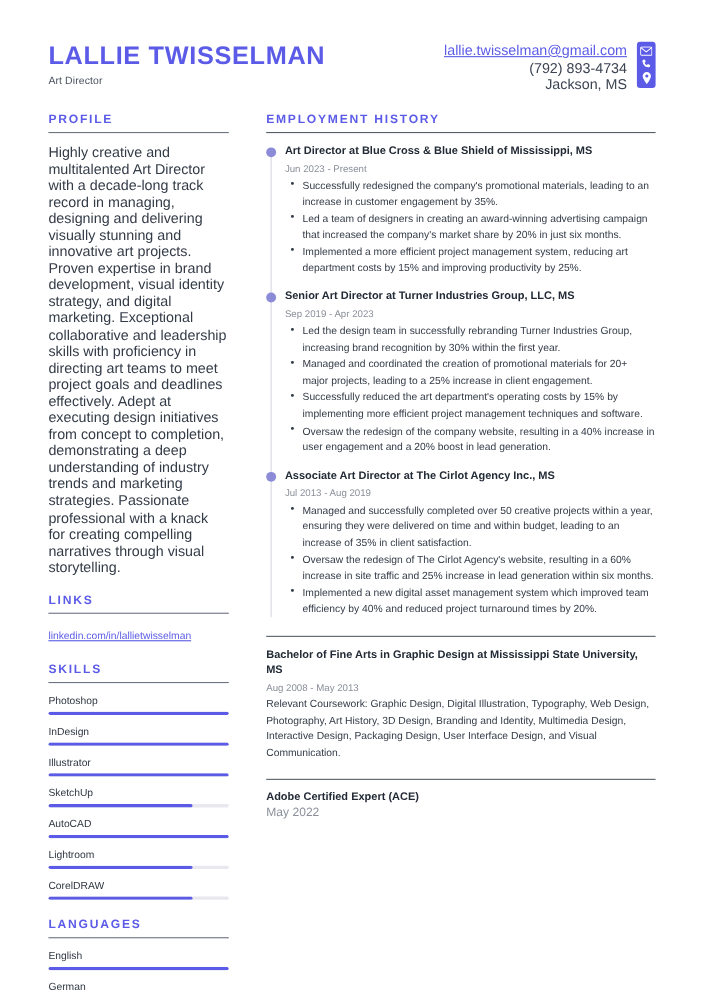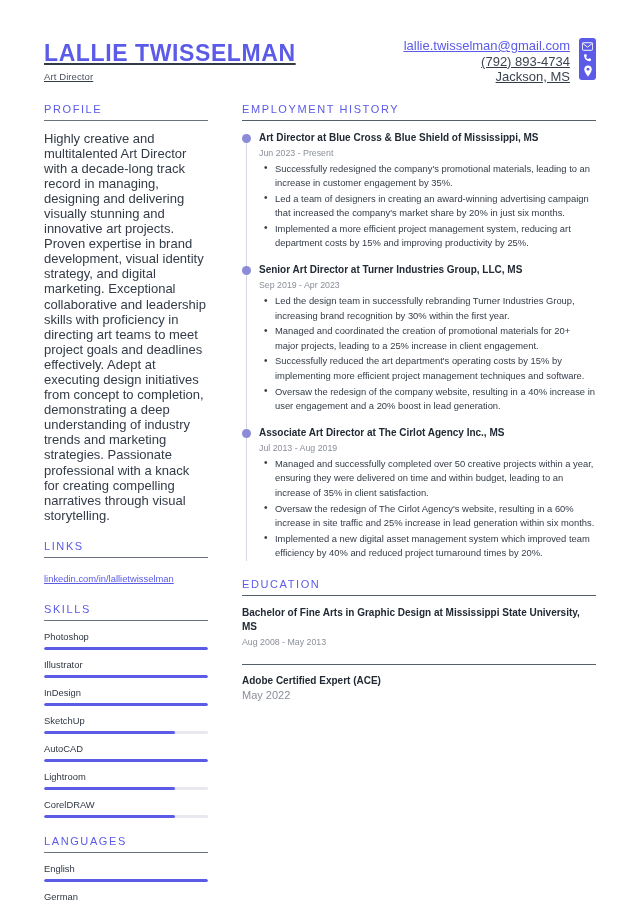--- a/index.html
+++ b/index.html
@@ -20,24 +20,23 @@
     height: 905px;
     position: relative;
     background: #fff;
     box-sizing: border-box;
     padding: 34px 44px 0 44px;
   }
 
   
   .header {
     display: flex;
-    align-items: center;
+    align-items: flex-start;
     justify-content: space-between;
     padding-bottom: 18px;
-    text-decoration: underline;
   }
   .name-block { padding-top: 4px; }
   .name {
     font-size: 23px;
     font-weight: bold;
     color: #5b5be8;
     letter-spacing: 0.6px;
     line-height: 1.1;
     white-space: nowrap;
   }
@@ -92,21 +91,21 @@
   }
   .right-col {
     flex: 1 1 auto;
     padding-left: 16px;
     box-sizing: border-box;
   }
 
   
   .sec-head {
     font-size: 11px;
-    font-weight: normal;
+    font-weight: bold;
     color: #5b5be8;
     letter-spacing: 1.6px;
     text-transform: uppercase;
   }
   .sec-rule {
     height: 1px;
     background: #6b7280;
     margin-top: 5px;
     margin-bottom: 10px;
   }
@@ -288,27 +287,27 @@
         <div class="sec-head">SKILLS</div>
         <div class="sec-rule"></div>
         <div>
           <div class="skill-row">
             <div class="skill-name">Photoshop</div>
             <div class="bar-track">
                 <div class="bar-fill" style="width: 100%;"></div>
               </div>
           </div>
           <div class="skill-row">
+            <div class="skill-name">InDesign</div>
+            <div class="bar-track">
+                <div class="bar-fill" style="width: 100%;"></div>
+              </div>
+          </div>
+          <div class="skill-row">
             <div class="skill-name">Illustrator</div>
-            <div class="bar-track">
-                <div class="bar-fill" style="width: 100%;"></div>
-              </div>
-          </div>
-          <div class="skill-row">
-            <div class="skill-name">InDesign</div>
             <div class="bar-track">
                 <div class="bar-fill" style="width: 100%;"></div>
               </div>
           </div>
           <div class="skill-row">
             <div class="skill-name">SketchUp</div>
             <div class="bar-track">
                 <div class="bar-fill" style="width: 80%;"></div>
               </div>
           </div>
@@ -393,25 +392,25 @@
               <li>Managed and successfully completed over 50 creative projects within a year, ensuring they were delivered on time and within budget, leading to an increase of 35% in client satisfaction.</li>
               <li>Oversaw the redesign of The Cirlot Agency's website, resulting in a 60% increase in site traffic and 25% increase in lead generation within six months.</li>
               <li>Implemented a new digital asset management system which improved team efficiency by 40% and reduced project turnaround times by 20%.</li>
             </ul>
           </div>
 
         </div>
       </div>
 
       <div class="section">
-        <div class="sec-head">EDUCATION</div>
         <div class="sec-rule thin"></div>
         <div>
           <div class="edu-title">Bachelor of Fine Arts in Graphic Design at Mississippi State University, MS</div>
           <div class="edu-dates">Aug 2008 - May 2013</div>
+          <div class="edu-body">Relevant Coursework: Graphic Design, Digital Illustration, Typography, Web Design, Photography, Art History, 3D Design, Branding and Identity, Multimedia Design, Interactive Design, Packaging Design, User Interface Design, and Visual Communication.</div>
         </div>
       </div>
 
       <div class="section">
         <div class="sec-rule thin"></div>
         <div>
           <div class="cert-title">Adobe Certified Expert (ACE)</div>
           <div class="cert-date">May 2022</div>
         </div>
       </div>

